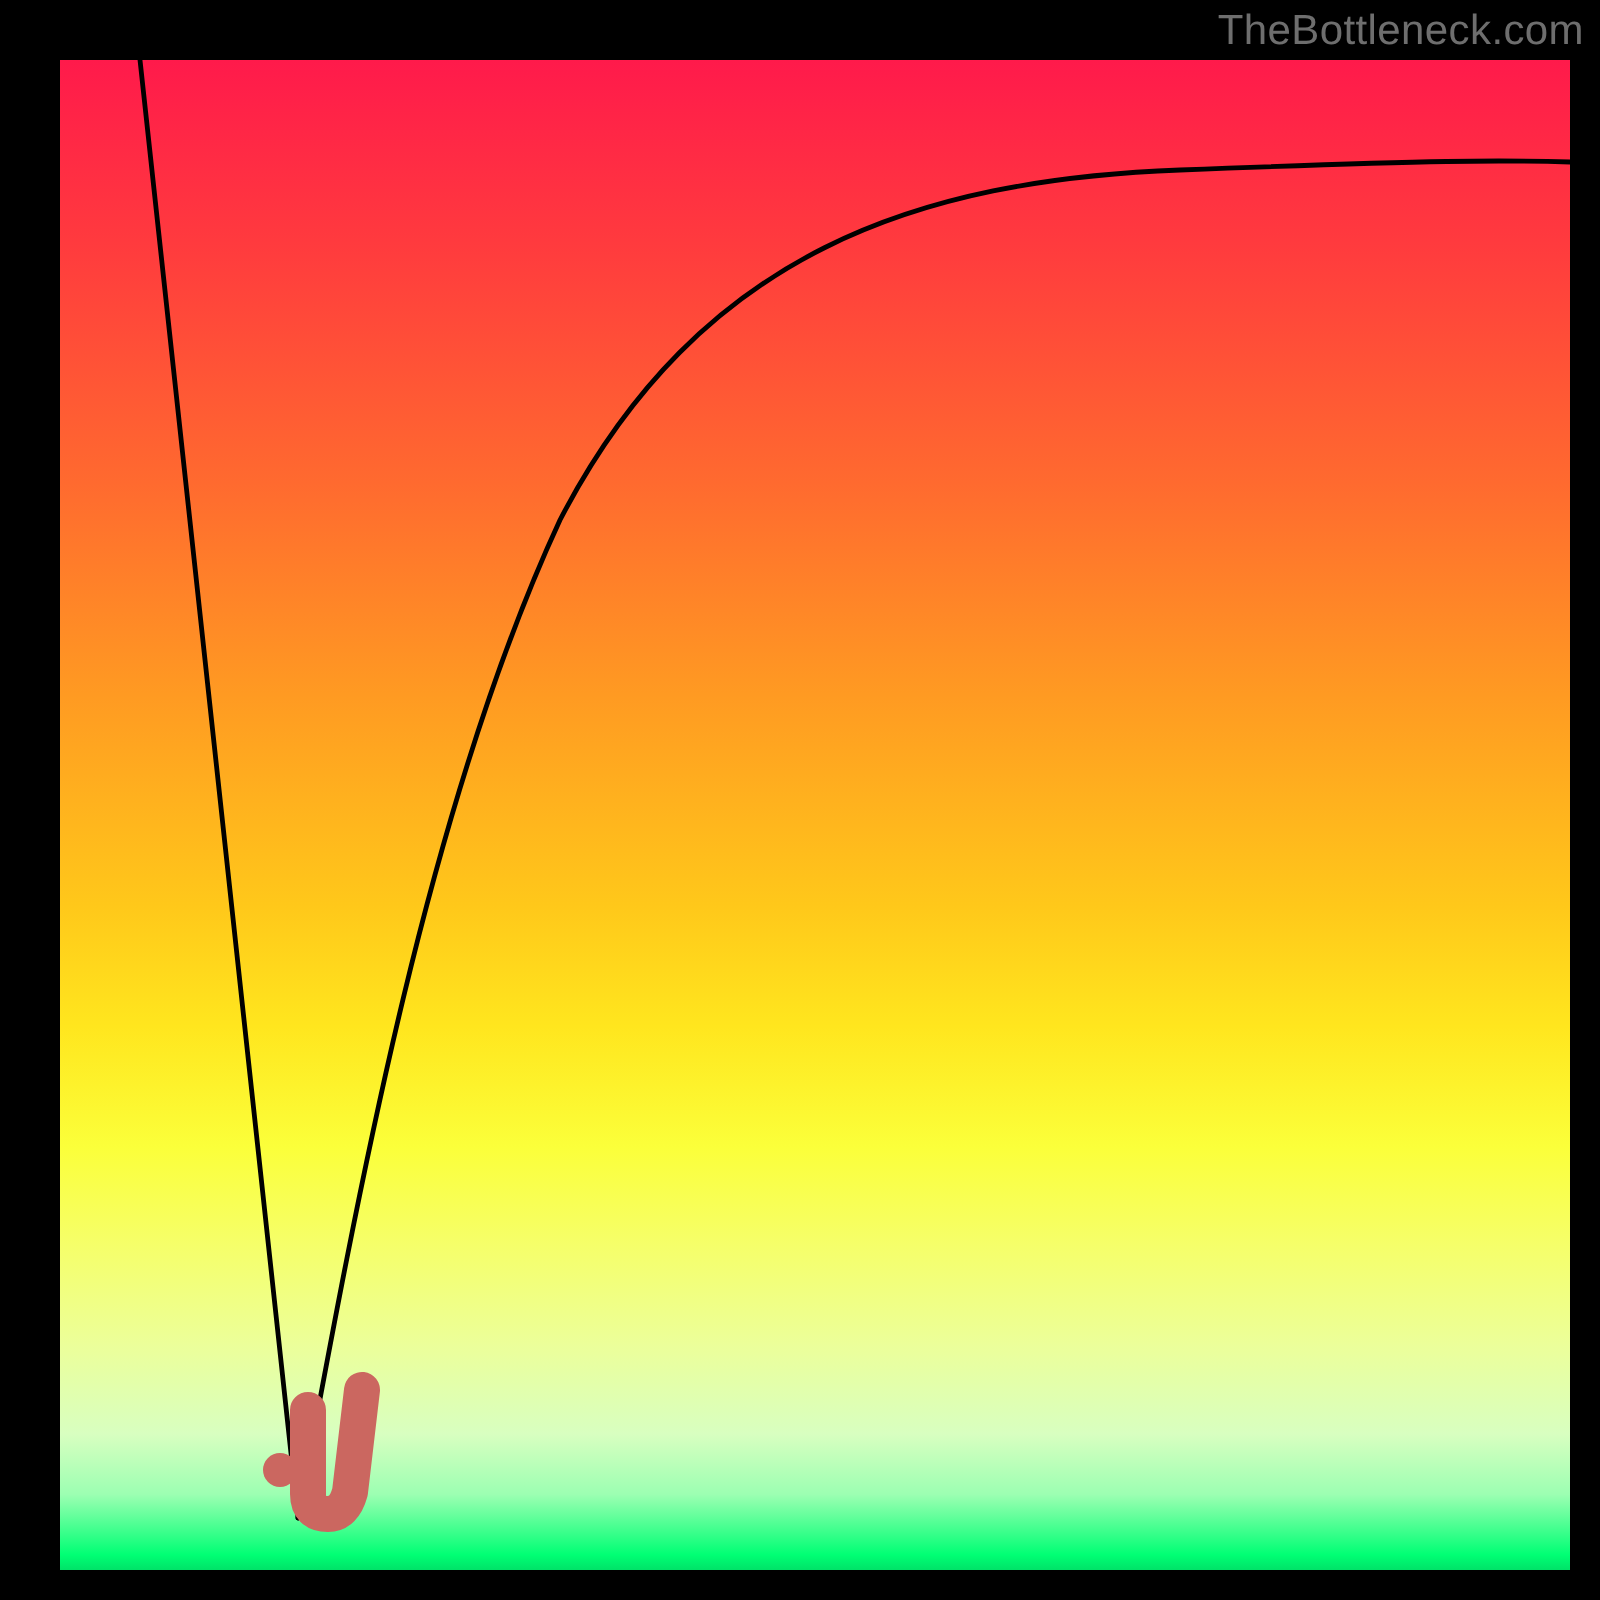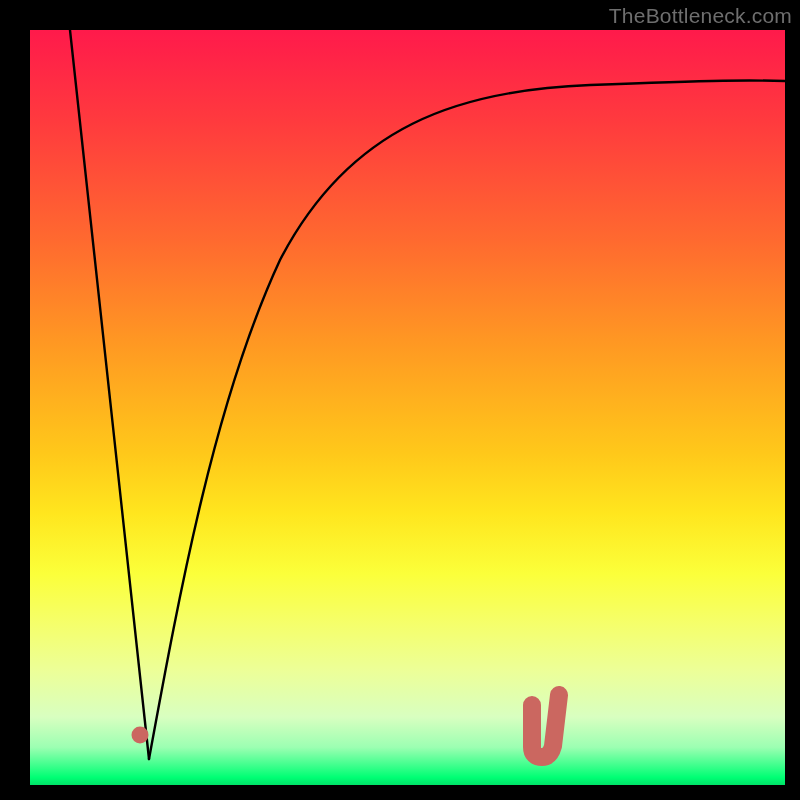--- a/index.html
+++ b/index.html
@@ -11,21 +11,20 @@
     overflow: hidden;
     font-family: Arial, Helvetica, sans-serif;
   }
   .frame {
     position: absolute;
     left: 0;
     top: 0;
     width: 800px;
     height: 800px;
     background: #000;
-    text-align: center;
   }
   .plot {
     position: absolute;
     left: 30px;
     top: 30px;
     width: 755px;
     height: 755px;
     background: linear-gradient(
       to bottom,
       #ff1a4b 0%,

